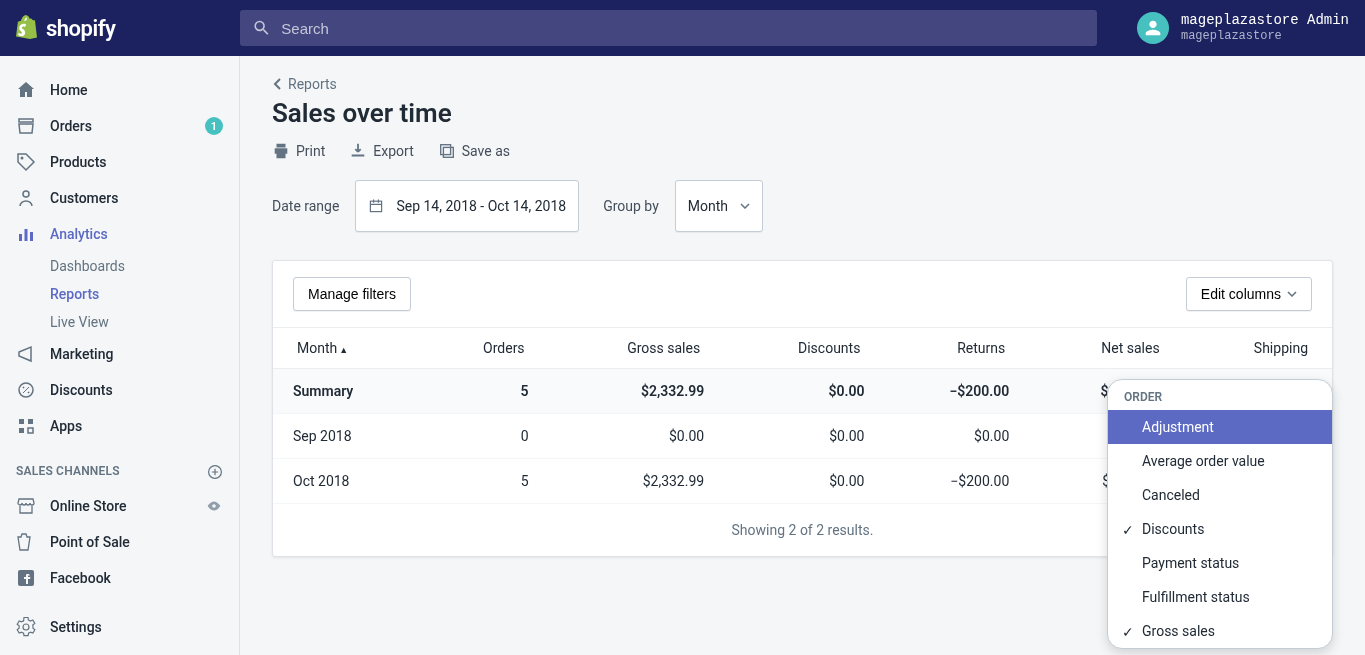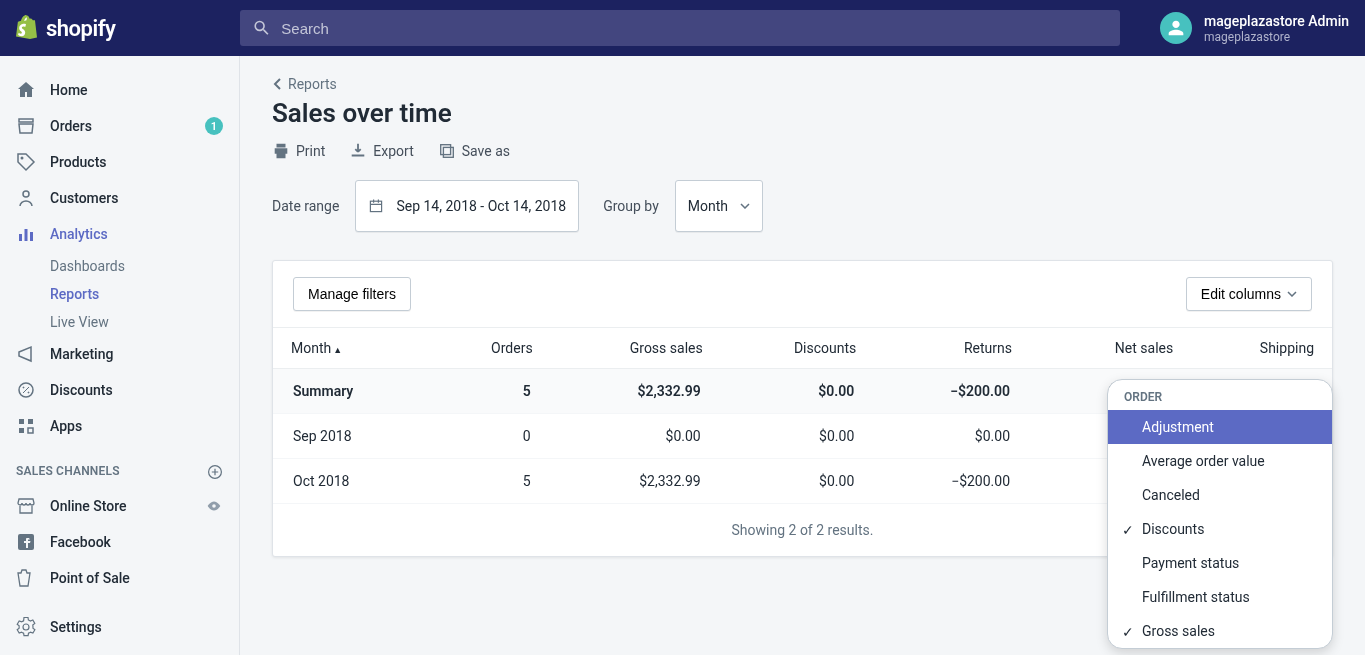--- a/index.html
+++ b/index.html
@@ -6,21 +6,21 @@
 body { font-family: -apple-system, BlinkMacSystemFont, "Segoe UI", Roboto, sans-serif; background: #f4f6f8; color: #212b36; font-size: 14px; width: 1365px; height: 655px; overflow: hidden; }
 
 .topbar { height: 56px; background: #1c2260; display: flex; align-items: center; padding: 0 16px; }
 .logo { display: flex; align-items: center; gap: 6px; width: 224px; }
 .logo-icon { width: 24px; height: 26px; }
 .logo-text { color: #fff; font-size: 22px; font-weight: 600; letter-spacing: -0.5px; }
 .search-bar { flex: 1; background: #43467f; border-radius: 3px; height: 36px; display: flex; align-items: center; padding: 0 12px; margin-right: 40px; }
 .search-bar svg { fill: #c4c6d8; }
 .search-bar input { background: transparent; border: none; color: #fff; font-size: 15px; margin-left: 10px; outline: none; width: 100%; }
 .search-bar input::placeholder { color: #c4c6d8; }
-.user-area { display: flex; align-items: flex-end; gap: 12px; }
+.user-area { display: flex; align-items: center; gap: 12px; font-family: Liberation Mono, monospace; }
 .avatar { width: 32px; height: 32px; border-radius: 50%; background: #47c1bf; display: flex; align-items: center; justify-content: center; }
 .avatar svg { fill: #fff; }
 .user-text { line-height: 1.2; }
 .user-name { color: #fff; font-size: 14px; font-weight: 500; }
 .user-store { color: #b0b3cc; font-size: 12px; }
 
 .body-wrap { display: flex; height: calc(655px - 56px); }
 .sidebar { width: 240px; background: #f4f6f8; border-right: 1px solid #dfe3e8; padding-top: 16px; overflow-y: auto; }
 .nav-item { display: flex; align-items: center; padding: 8px 16px; cursor: pointer; color: #212b36; font-size: 14px; font-weight: 500; gap: 14px; }
 .nav-item.active { color: #5c6ac4; }
@@ -47,21 +47,21 @@
 .filter-label { color: #454f5b; font-size: 14px; }
 .select-box { background: #fff; border: 1px solid #c4cdd5; border-radius: 3px; padding: 17px 12px; display: flex; align-items: center; gap: 12px; cursor: pointer; box-shadow: 0 1px 0 rgba(0,0,0,0.05); }
 .select-box svg { fill: #637381; }
 
 .card { background: #fff; border-radius: 3px; border: 1px solid #dfe3e8; box-shadow: 0 1px 3px rgba(0,0,0,0.08); }
 .card-header { padding: 16px 20px; display: flex; justify-content: space-between; border-bottom: 1px solid #ebeef0; }
 .btn { background: #fff; border: 1px solid #c4cdd5; border-radius: 3px; padding: 8px 14px; font-size: 14px; cursor: pointer; display: flex; align-items: center; gap: 6px; box-shadow: 0 1px 0 rgba(0,0,0,0.05); }
 .btn svg { fill: #637381; }
 
 table { width: 100%; border-collapse: collapse; }
-th { text-align: right; padding: 12px 18px; font-weight: 400; color: #212b36; font-size: 14px; border-bottom: 1px solid #ebeef0; }
+th { text-align: right; padding: 12px 24px; font-weight: 400; color: #212b36; font-size: 14px; border-bottom: 1px solid #ebeef0; }
 th:first-child { text-align: left; }
 th .sort-arrow { display: inline-block; margin-left: 2px; }
 td { text-align: right; padding: 14px 20px; border-bottom: 1px solid #f4f6f8; font-size: 14px; }
 td:first-child { text-align: left; }
 tr.summary-row td { font-weight: 600; background: #f9fafb; }
 .results-footer { text-align: center; padding: 18px; color: #637381; font-size: 14px; }
 
 .dropdown { position: absolute; right: 32px; top: 323px; width: 226px; background: #fff; border: 1px solid #c4cdd5; border-radius: 15px; box-shadow: 0 4px 12px rgba(0,0,0,0.15); max-height: 320px; overflow-y: auto; }
 .dropdown-header { padding: 10px 16px 6px; color: #637381; font-size: 12px; font-weight: 600; }
 .dropdown-item { padding: 9px 16px 9px 34px; cursor: pointer; font-size: 14px; position: relative; }
@@ -175,30 +175,30 @@
       <svg class="icon" viewBox="0 0 20 20">
           <path d="M3 3h14l1 4a2 2 0 01-4 0 2 2 0 01-4 0 2 2 0 01-4 0 2 2 0 01-4 0zM4 10v7h12v-7" fill="none" stroke="#637381" stroke-width="1.3"></path>
         </svg>
       <span class="label">Online Store</span>
       <svg class="trail-icon" viewBox="0 0 20 20">
           <path d="M10 5c-4 0-7 5-7 5s3 5 7 5 7-5 7-5-3-5-7-5zm0 7a2 2 0 110-4 2 2 0 010 4z"></path>
         </svg>
     </div>
     <div class="nav-item">
       <svg class="icon" viewBox="0 0 20 20">
+          <path d="M6 2h4l1 3h3l-2 13H4L2 5h3z" fill="none" stroke="#637381" stroke-width="1.3"></path>
+        </svg>
+      <span class="label">Point of Sale</span>
+    </div>
+    <div class="nav-item">
+      <svg class="icon" viewBox="0 0 20 20">
           <rect x="2" y="2" width="16" height="16" rx="2"></rect>
           <path d="M13 6h-2c-.5 0-1 .5-1 1v2H8v2h2v5h2v-5h2l.5-2H12V8c0-.3.2-.5.5-.5H14z" fill="#f4f6f8"></path>
         </svg>
       <span class="label">Facebook</span>
-    </div>
-    <div class="nav-item">
-      <svg class="icon" viewBox="0 0 20 20">
-          <path d="M6 2h4l1 3h3l-2 13H4L2 5h3z" fill="none" stroke="#637381" stroke-width="1.3"></path>
-        </svg>
-      <span class="label">Point of Sale</span>
     </div>
 
     <div class="nav-item settings-item">
       <svg class="icon" viewBox="0 0 20 20">
           <path d="M10 7a3 3 0 100 6 3 3 0 000-6zm7 3c0 .4 0 .8-.1 1.1l2 1.6-2 3.4-2.4-1c-.6.5-1.3.8-2 1l-.4 2.5H8l-.4-2.5c-.7-.2-1.4-.5-2-1l-2.4 1-2-3.4 2-1.6c-.1-.3-.1-.7-.1-1.1s0-.8.1-1.1l-2-1.6 2-3.4 2.4 1c.6-.5 1.3-.8 2-1L8 .5h4l.4 2.5c.7.2 1.4.5 2 1l2.4-1 2 3.4-2 1.6c.1.3.1.7.1 1.1z" fill="none" stroke="#637381" stroke-width="1.2"></path>
         </svg>
       <span class="label">Settings</span>
     </div>
   </div>
 

